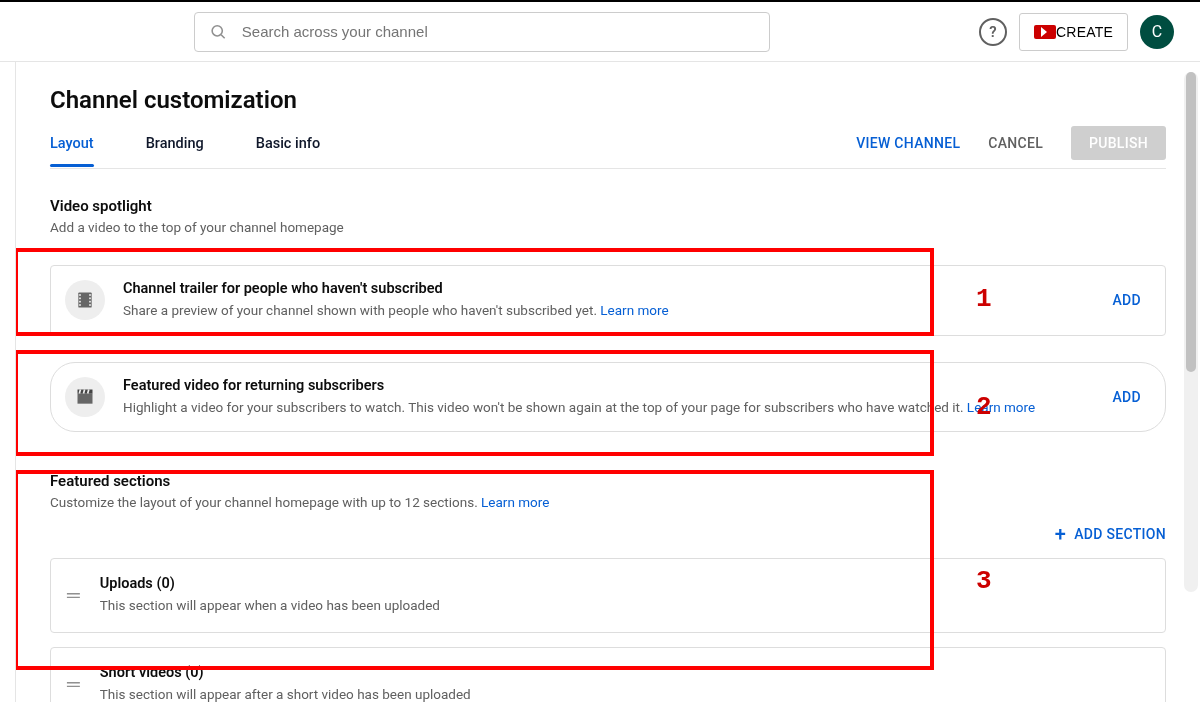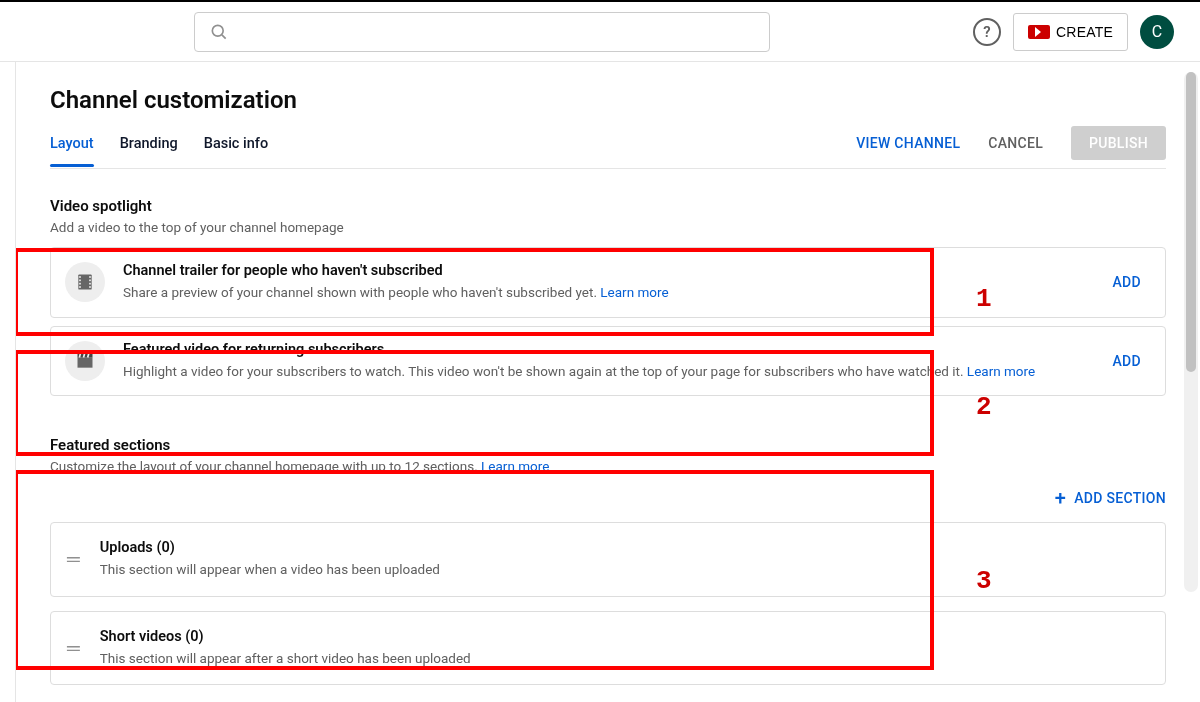--- a/index.html
+++ b/index.html
@@ -2,41 +2,41 @@
 <html><head>
   <meta charset="utf-8">
   <style>
     * { box-sizing: border-box; margin: 0; padding: 0; }
     body { font-family: Roboto, Arial, sans-serif; background: #fff; color: #0d0d0d; width: 1200px; height: 702px; overflow: hidden; position: relative; }
     .topbar { height: 62px; border-top: 2px solid #000; border-bottom: 1px solid #e5e5e5; display: flex; align-items: center; padding: 0 26px 0 194px; gap: 12px; }
     .search-wrap { flex: 0 0 576px; height: 40px; border: 1px solid #ccc; border-radius: 4px; display: flex; align-items: center; padding: 0 14px; gap: 14px; color: #606060; }
     .search-input { border: none; outline: none; font-size: 15px; color: #606060; width: 100%; background: transparent; }
     .topbar-spacer { flex: 1; }
     .icon-circle { width: 28px; height: 28px; border: 2px solid #606060; border-radius: 50%; display: flex; align-items: center; justify-content: center; font-size: 15px; color: #606060; font-weight: 600; }
-    .create-btn { height: 38px; border: 1px solid #ccc; border-radius: 3px; background: #fff; display: flex; align-items: center; gap: 6px; padding: 0 14px; font-size: 14px; font-weight: 500; letter-spacing: 0.2px; cursor: pointer; }
+    .create-btn { height: 38px; border: 1px solid #ccc; border-radius: 3px; background: #fff; display: flex; align-items: center; gap: 0; padding: 0 14px; font-size: 14px; font-weight: 500; letter-spacing: 0.2px; cursor: pointer; }
     .create-ico { width: 22px; height: 14px; background: #cc0000; position: relative; border-radius: 2px; }
     .create-ico::after { content:""; position:absolute; left:7px; top:2px; border-left:6px solid #fff; border-top:5px solid transparent; border-bottom:5px solid transparent; }
     .avatar { width: 34px; height: 34px; border-radius: 50%; background: #004d40; color: #fff; display:flex; align-items:center; justify-content:center; font-size:16px; }
     .main { display:flex; height: calc(702px - 62px); }
     .left-gutter { width: 16px; border-right: 1px solid #e5e5e5; }
     .content { flex: 1; padding: 16px 34px 0 34px; position: relative; overflow: hidden; }
     h1.page-title { font-size: 24px; font-weight: 600; margin-top: 8px; margin-bottom: 12px; }
     .tabs-row { display:flex; align-items:center; border-bottom: 1px solid #e5e5e5; }
-    .tabs { display:flex; gap: 26px; justify-content: space-between; }
+    .tabs { display:flex; gap: 52px; justify-content: space-between; }
     .tab { font-size: 14.5px; font-weight: 500; color: #0f172a; padding: 6px 0 14px 0; cursor:pointer; position: relative; }
     .tab.active { color: #065fd4; }
     .tab.active::after { content:""; position:absolute; left:0; right:0; bottom:-1px; height:3px; background:#065fd4; border-radius:2px; }
     .tabs-actions { margin-left:auto; display:flex; gap: 28px; align-items:center; padding-bottom: 8px; }
     .link-btn { color:#065fd4; font-weight:500; font-size:14px; cursor:pointer; letter-spacing:0.3px; }
     .muted-btn { color:#606060; font-weight:500; font-size:14px; cursor:pointer; letter-spacing:0.3px; }
     .publish-btn { background:#cfcfcf; color:#fff; font-weight:500; font-size:14px; padding: 9px 18px; border-radius:3px; letter-spacing:0.3px; cursor: default; }
     .section-head { margin-top: 28px; }
     .section-head .title { font-size: 15px; font-weight:600; }
     .section-head .sub { font-size: 13.5px; color:#606060; margin-top:4px; }
-    .card { border:1px solid #ddd; border-radius:4px; padding: 14px 18px 14px 14px; margin-top: 12px; display:flex; align-items:center; gap: 18px; }
+    .card { border:1px solid #ddd; border-radius:4px; padding: 14px 18px 14px 14px; margin-top: 30px; display:flex; align-items:center; gap: 18px; }
     .thumb { width: 40px; height: 40px; background:#eee; border-radius:50%; display:flex; align-items:center; justify-content:center; color:#555; flex:0 0 40px; }
     .card-body { flex:1; }
     .card-title { font-size:14.5px; font-weight:600; }
     .card-desc { font-size:13.5px; color:#606060; margin-top:4px; line-height:1.45; }
     .card-desc .learn { color:#065fd4; cursor:pointer; }
     .add-btn { color:#065fd4; font-weight:500; font-size:14px; cursor:pointer; letter-spacing:0.3px; padding: 0 6px; }
     .featured-head { margin-top: 40px; display:flex; align-items:flex-start;flex-direction:column; }
     .add-section { color:#065fd4; font-weight:500; font-size:14px; display:flex; align-items:center; gap:8px; cursor:pointer; letter-spacing:0.3px; margin-left:auto; margin-top:14px; }
     .plus { font-size:20px; line-height:1; }
     .drag-row { border:1px solid #ddd; border-radius:4px; padding: 16px 18px 16px 16px; margin-top: 14px; display:flex; align-items:center; gap:22px; }
@@ -50,20 +50,21 @@
   </style>
 </head>
 <body>
 
 <div class="topbar">
   <div class="search-wrap">
     <svg width="20" height="20" viewBox="0 0 24 24" fill="none" stroke="#909090" stroke-width="2">
         <circle cx="10.5" cy="10.5" r="6.5"></circle>
         <line x1="20" y1="20" x2="15.5" y2="15.5"></line>
       </svg>
+    <input class="search-input" placeholder="Search across your channel" style="">
   </div>
   <div class="topbar-spacer"></div>
   <div class="icon-circle">?</div>
   <button class="create-btn">
     <span class="create-ico"></span>
     <span>CREATE</span>
   </button>
   <div class="avatar">C</div>
 </div>
 
@@ -105,21 +106,21 @@
             <rect x="17" y="17" width="2" height="2" fill="#eee"></rect>
           </svg>
       </div>
       <div class="card-body">
         <div class="card-title">Channel trailer for people who haven't subscribed</div>
         <div class="card-desc"><span>Share a preview of your channel shown with people who haven't subscribed yet.  </span><span class="learn">Learn more</span></div>
       </div>
       <span class="add-btn">ADD</span>
     </div>
 
-    <div class="card" style="margin-top:8px;">
+    <div class="card" style="margin-top:26px;border-radius:25px;">
       <div class="thumb">
         <svg width="20" height="20" viewBox="0 0 24 24">
             <rect x="3" y="8" width="18" height="12" fill="#666"></rect>
             <polygon points="3,3 21,3 21,8 3,8" fill="#444"></polygon>
             <rect x="5" y="3" width="2" height="5" fill="#eee" transform="rotate(15 6 5)"></rect>
             <rect x="10" y="3" width="2" height="5" fill="#eee" transform="rotate(15 11 5)"></rect>
             <rect x="15" y="3" width="2" height="5" fill="#eee" transform="rotate(15 16 5)"></rect>
           </svg>
       </div>
       <div class="card-body">

